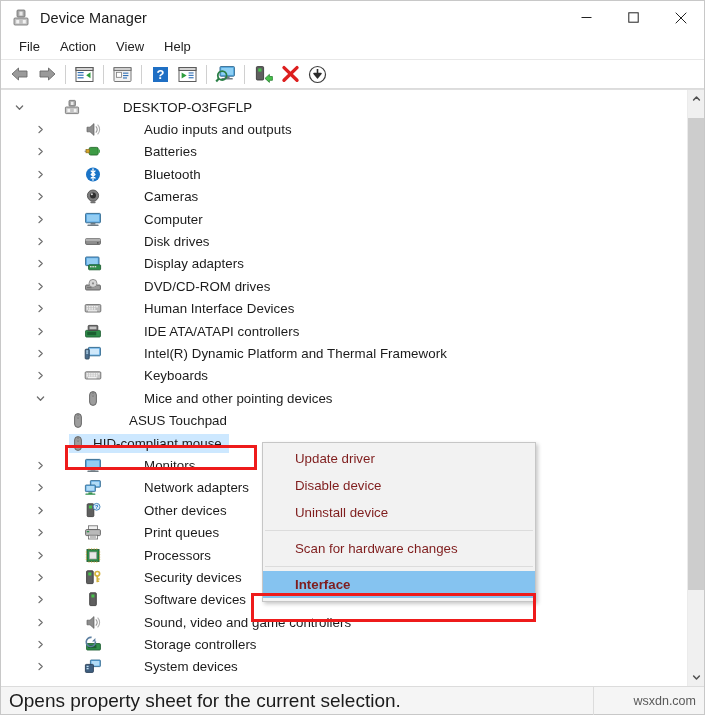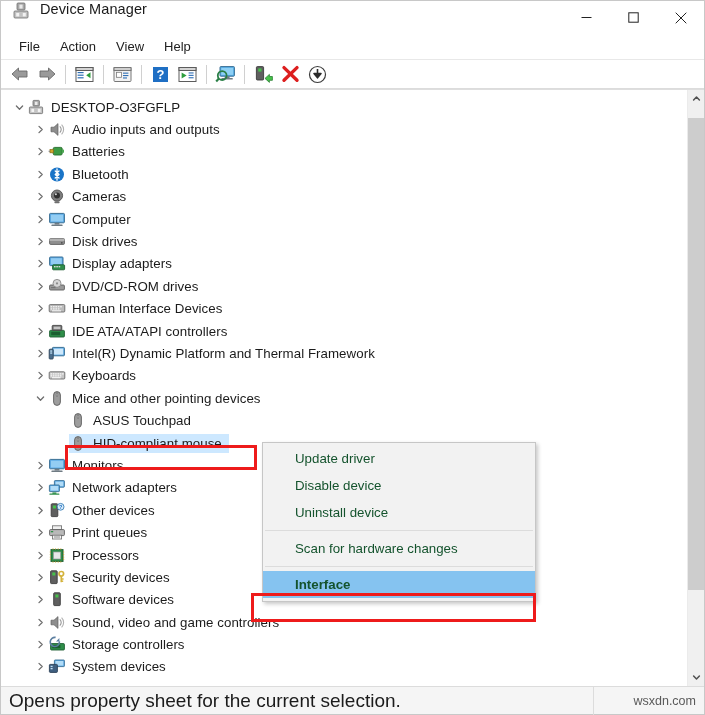--- a/index.html
+++ b/index.html
@@ -20,20 +20,21 @@
     display: flex;
     flex-direction: column;
   }
 
   
   #titlebar {
     height: 33px;
     flex: 0 0 33px;
     background: #ffffff;
     display: flex;
+    align-items: center;
     position: relative;
   }
   #app-icon {
     width: 20px; height: 20px;
     margin-left: 10px; margin-right: 9px;
     position: relative;
     flex: 0 0 auto;
   }
   #title-text {
     font-size: 14.5px;
@@ -108,20 +109,21 @@
     overflow: hidden;
   }
 
   .tree-row {
     height: 22.4px;
     display: flex;
     align-items: center;
     position: relative;
     cursor: default;
     white-space: nowrap;
+    gap: 36px;
   }
   .chev {
     width: 16px; height: 16px;
     flex: 0 0 16px;
     display: flex; align-items: center; justify-content: center;
     color: #6e6e6e;
   }
   .chev svg { display: block; }
   .row-icon {
     width: 18px; height: 17px;
@@ -222,21 +224,21 @@
     box-shadow: 2px 2px 4px rgba(0,0,0,0.22);
     z-index: 40;
     padding: 2px 0 3px 0;
   }
   .ctx-item {
     height: 27px;
     display: flex;
     align-items: center;
     padding-left: 32px;
     font-size: 13.3px;
-    color: #14532d;
+    color: #7f1d1d;
     cursor: default;
   }
   .ctx-item.highlight {
     background: #85c3f0;
     font-weight: bold;
   }
   .ctx-sep {
     height: 1px;
     background: #dcdcdc;
     margin: 4px 2px 4px 2px;

